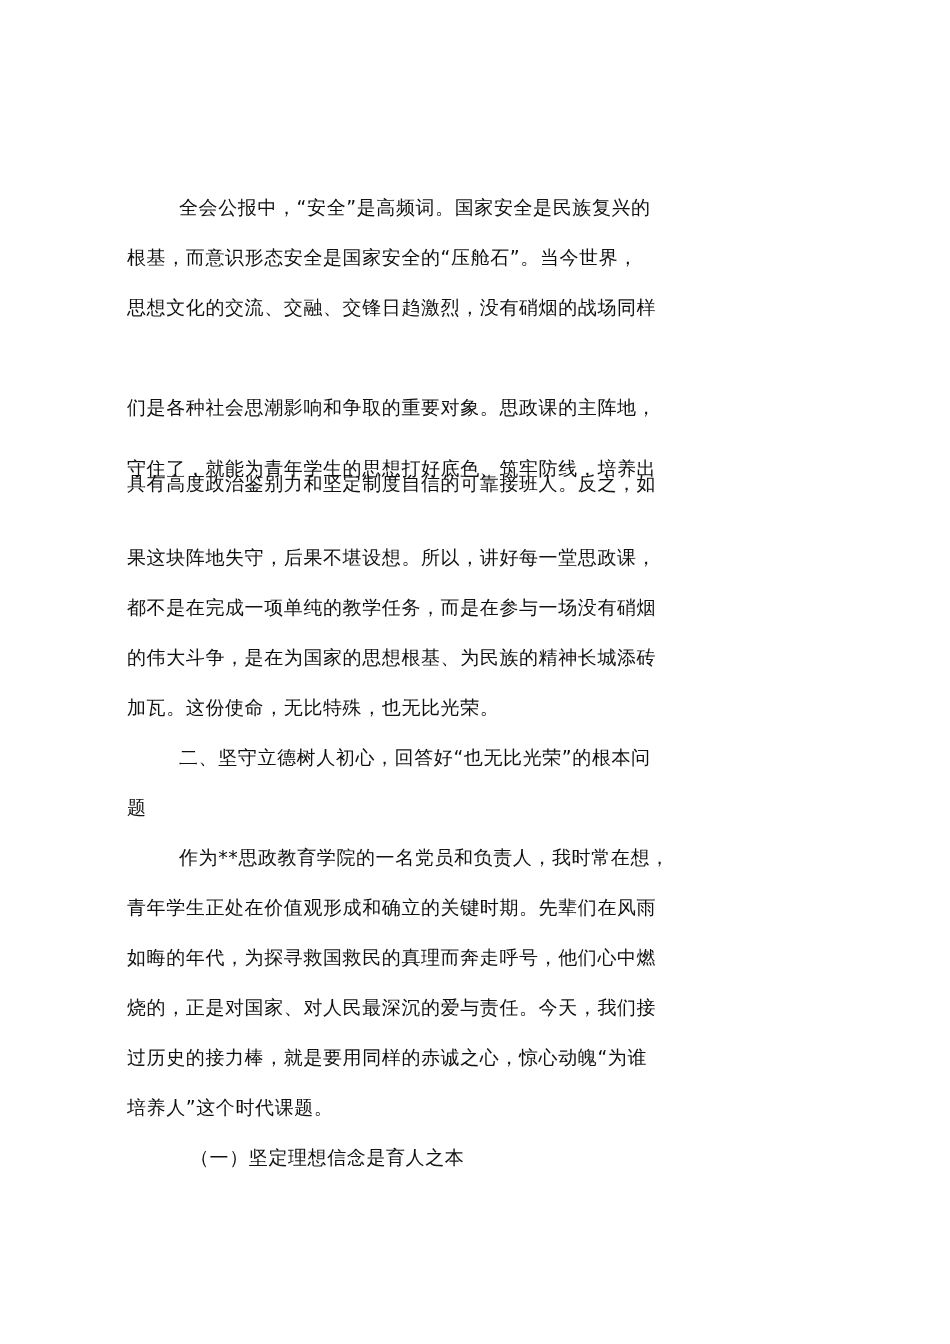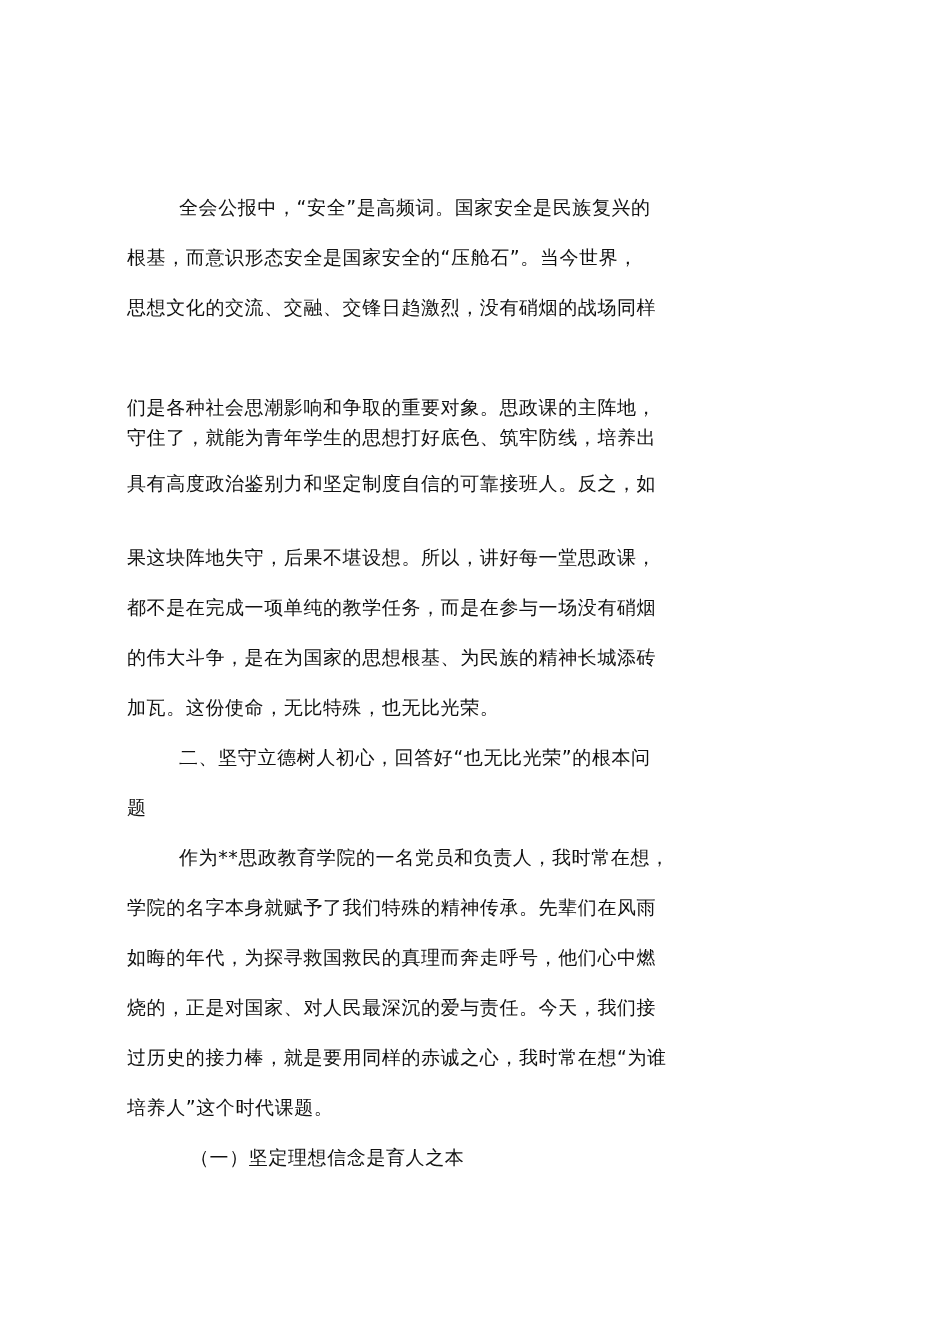--- a/index.html
+++ b/index.html
@@ -36,32 +36,32 @@
   </style>
 </head>
 <body>
 
 <div class="page">
 
   <div class="line indent" style="top:182px;">全会公报中，“安全”是高频词。国家安全是民族复兴的</div>
   <div class="line" style="top:232px;">根基，而意识形态安全是国家安全的“压舱石”。当今世界，</div>
   <div class="line" style="top:282px;">思想文化的交流、交融、交锋日趋激烈，没有硝烟的战场同样</div>
   <div class="line" style="top:382px;">们是各种社会思潮影响和争取的重要对象。思政课的主阵地，</div>
-  <div class="line" style="top:412px;">守住了，就能为青年学生的思想打好底色、筑牢防线，培养出</div>
+  <div class="line" style="top:443px;">守住了，就能为青年学生的思想打好底色、筑牢防线，培养出</div>
   <div class="line" style="top:458px;">具有高度政治鉴别力和坚定制度自信的可靠接班人。反之，如</div>
   <div class="line" style="top:532px;">果这块阵地失守，后果不堪设想。所以，讲好每一堂思政课，</div>
   <div class="line" style="top:582px;">都不是在完成一项单纯的教学任务，而是在参与一场没有硝烟</div>
   <div class="line" style="top:632px;">的伟大斗争，是在为国家的思想根基、为民族的精神长城添砖</div>
   <div class="line" style="top:682px;">加瓦。这份使命，无比特殊，也无比光荣。</div>
 
   <div class="line indent" style="top:732px;">二、坚守立德树人初心，回答好“也无比光荣”的根本问</div>
   <div class="line" style="top:782px;">题</div>
 
   <div class="line indent" style="top:832px;">作为**思政教育学院的一名党员和负责人，我时常在想，</div>
-  <div class="line" style="top:882px;">学院的名字本身就赋予了我们特殊的精神传承。先辈们在风雨</div>
+  <div class="line" style="top:882px;">青年学生正处在价值观形成和确立的关键时期。先辈们在风雨</div>
   <div class="line" style="top:932px;">如晦的年代，为探寻救国救民的真理而奔走呼号，他们心中燃</div>
   <div class="line" style="top:982px;">烧的，正是对国家、对人民最深沉的爱与责任。今天，我们接</div>
-  <div class="line" style="top:1032px;">过历史的接力棒，就是要用同样的赤诚之心，我时常在想“为谁</div>
+  <div class="line" style="top:1032px;">过历史的接力棒，就是要用同样的赤诚之心，惊心动魄“为谁</div>
   <div class="line" style="top:1082px;">培养人”这个时代课题。</div>
 
   <div class="line indent2" style="top:1132px;margin-left:40px;">（一）坚定理想信念是育人之本</div>
 
 </div>
 
 </body></html>

